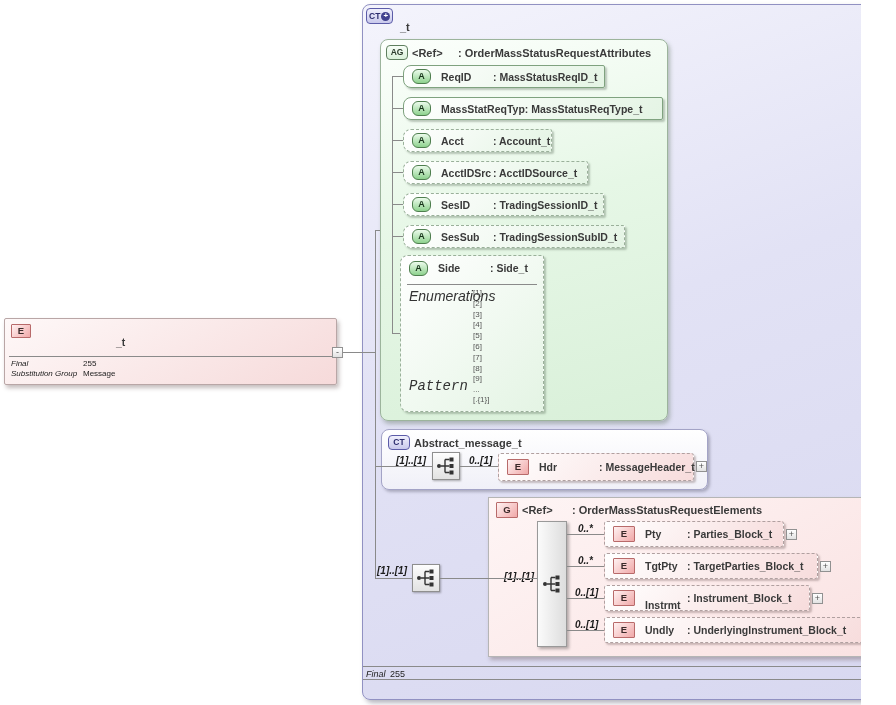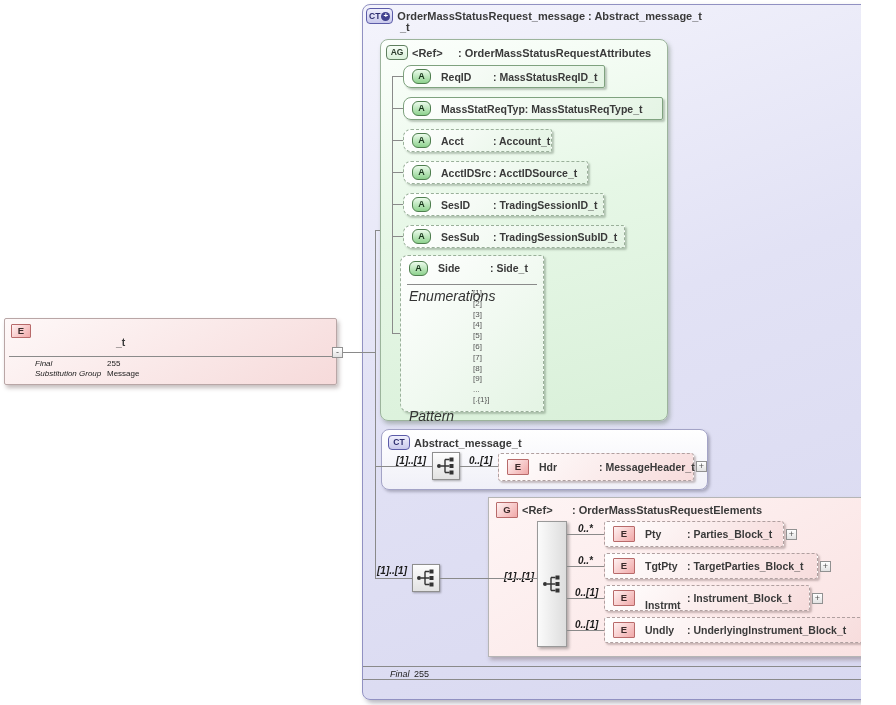--- a/index.html
+++ b/index.html
@@ -61,41 +61,40 @@
   .seqic{width:28px;height:28px;border:1px solid #8f8f8f;
     background:linear-gradient(180deg,#fdfdfd 0%,#e2e2e2 100%);
     box-shadow:1px 1px 2px rgba(0,0,0,.3);display:flex;align-items:center;justify-content:center;}
   .seqbar{border:1px solid #999;background:linear-gradient(90deg,#fbfbfb 0%,#dddddd 100%);
     box-shadow:2px 2px 3px rgba(0,0,0,.3);display:flex;align-items:center;justify-content:center;}
   
   .hdr{display:flex;align-items:center;gap:4px;font-weight:bold;font-size:11px;color:#3a3a3a;}
   .nm{font-weight:bold;font-size:10.5px;color:#3a3a3a;margin-left:10px;white-space:nowrap;}
   .tp{font-weight:bold;font-size:10.5px;color:#3a3a3a;white-space:nowrap;}
   .mult{position:absolute;font-size:10px;font-weight:bold;font-style:italic;color:#1c1c1c;white-space:nowrap;}
-  .kv{display:flex;font-size:8px;margin-left:24px;}
+  .kv{display:flex;font-size:8px;}
   .kv .k{font-style:italic;color:#222;}
   .kv .v{font-weight:normal;color:#222;}
   .facl{font-style:italic;font-size:14px;color:#333;}
   .facv{font-size:8px;color:#555;line-height:10.8px;}
   .foot{font-style:italic;font-size:9.5px;color:#333;}
   .ttl2{font-weight:bold;font-size:10.5px;line-height:13px;color:#3a3a3a;}
 </style>
 </head>
 <body>
 
 <div class="canvas">
 
   <div class="abs ct-outer" style="left:362px;top:4px;width:528px;height:696px;"></div>
 
   <div class="abs hdr" style="left:366px;top:8px;">
     <span class="ic ctp-ic">
       <span>CT</span>
       <span class="pl">+</span>
     </span>
-    <span>OrderMassStatusRequest_message : Abstract_message_t</span>
   </div>
   <div class="abs hdr" style="left:400px;top:21px;">_t</div>
 
   <div class="abs root-box" style="left:4px;top:318px;width:333px;height:67px;">
     <span class="ic e-ic abs" style="left:6px;top:5px;">E</span>
     <div class="abs ttl2" style="left:111px;top:17px;">_t</div>
     <div class="abs" style="left:4px;top:37px;width:329px;height:1px;background:#8a8a8a;"></div>
     <div class="abs kv" style="left:6px;top:40px;">
       <span class="k" style="width:72px;">Final</span>
       <span class="v">255</span>
@@ -172,21 +171,21 @@
       <div>[2]</div>
       <div>[3]</div>
       <div>[4]</div>
       <div>[5]</div>
       <div>[6]</div>
       <div>[7]</div>
       <div>[8]</div>
       <div>[9]</div>
       <div>...</div>
     </div>
-    <span class="abs facl" style="left:8px;top:152px;">Pattern</span>
+    <span class="abs facl" style="left:8px;top:122px;font-family:Liberation Mono, monospace;">Pattern</span>
     <span class="abs facv" style="left:72px;top:139px;">[.{1}]</span>
   </div>
 
   <i class="hl" style="left:375px;top:466px;width:6px;"></i>
   <div class="abs abstract-box" style="left:381px;top:429px;width:327px;height:61px;"></div>
   <div class="abs hdr" style="left:388px;top:435px;">
     <span class="ic ct-ic">CT</span>
     <span>Abstract_message_t</span>
   </div>
   <span class="mult" style="left:396px;top:455px;">[1]..[1]</span>

